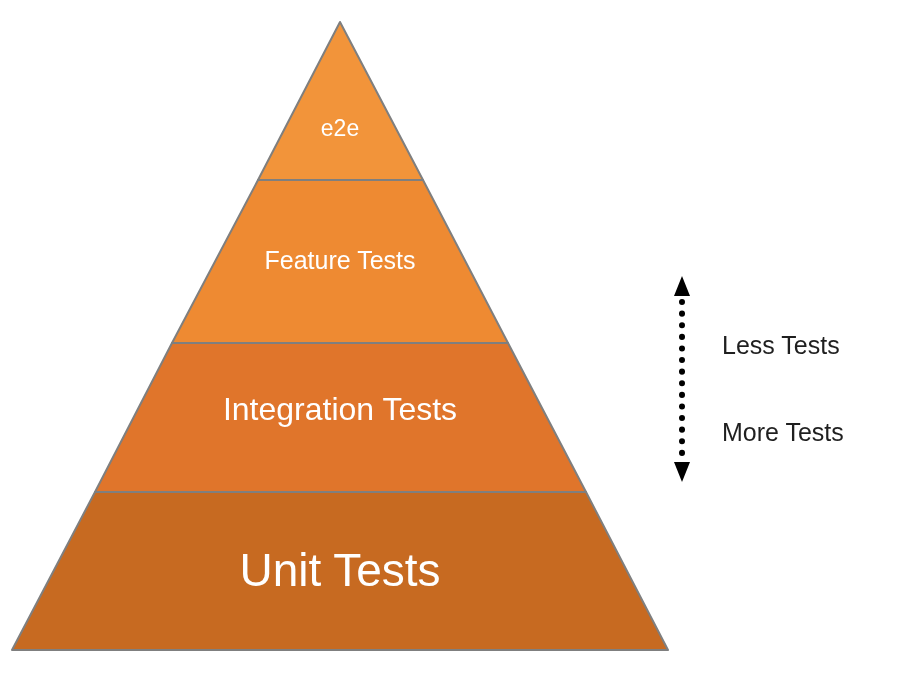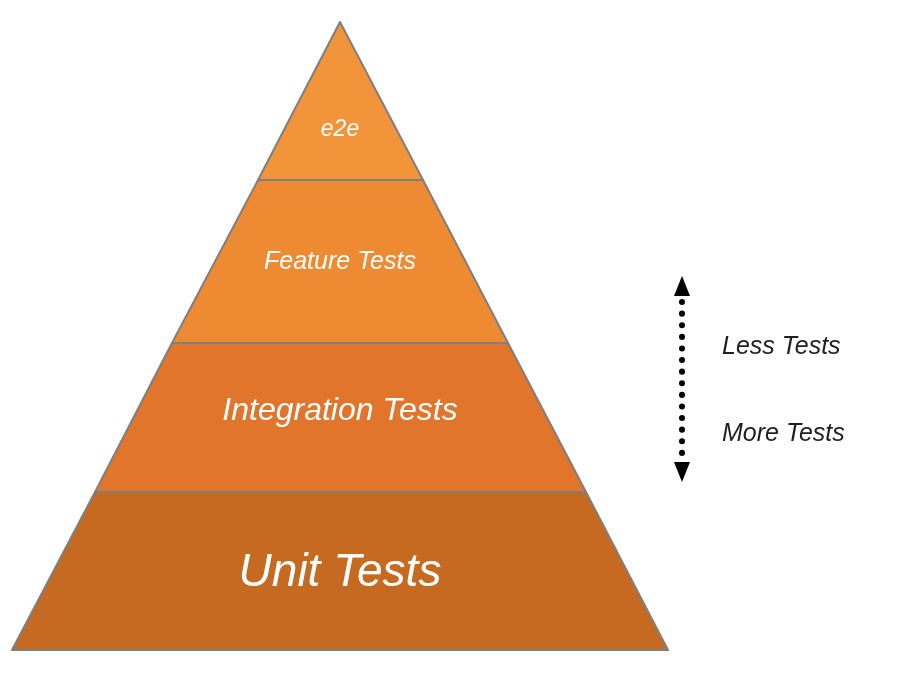--- a/index.html
+++ b/index.html
@@ -7,21 +7,20 @@
     padding: 0;
     background: #ffffff;
     font-family: "Liberation Sans", sans-serif;
   }
   .canvas {
     position: relative;
     width: 900px;
     height: 678px;
     background: #ffffff;
     overflow: hidden;
-    font-style: italic;
   }
   svg text {
     font-family: "Liberation Sans", sans-serif;
   }
   .layer-label {
     fill: #ffffff;
   }
   .legend-label {
     fill: #1f1f1f;
   }

